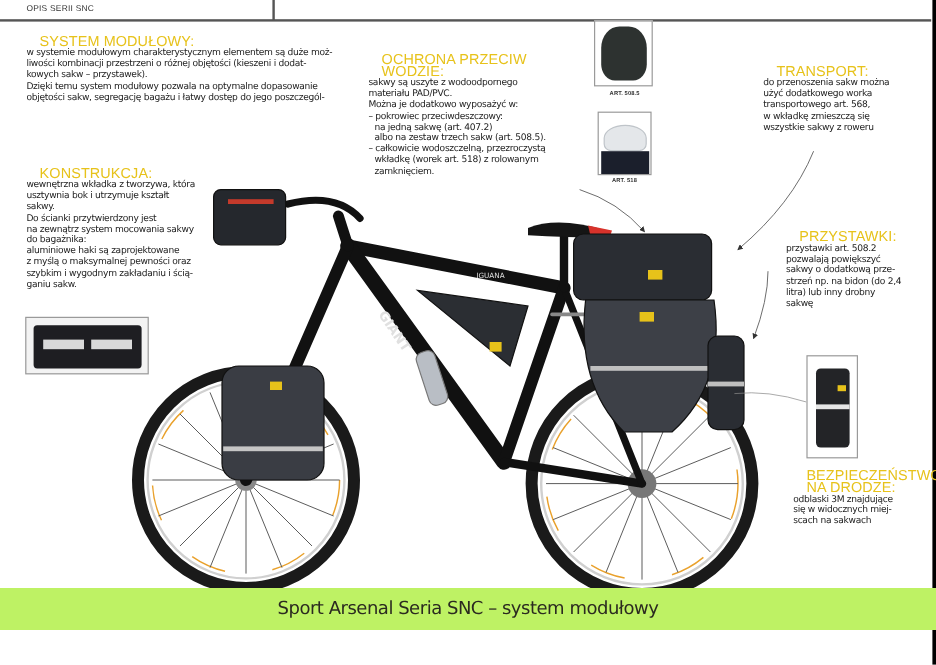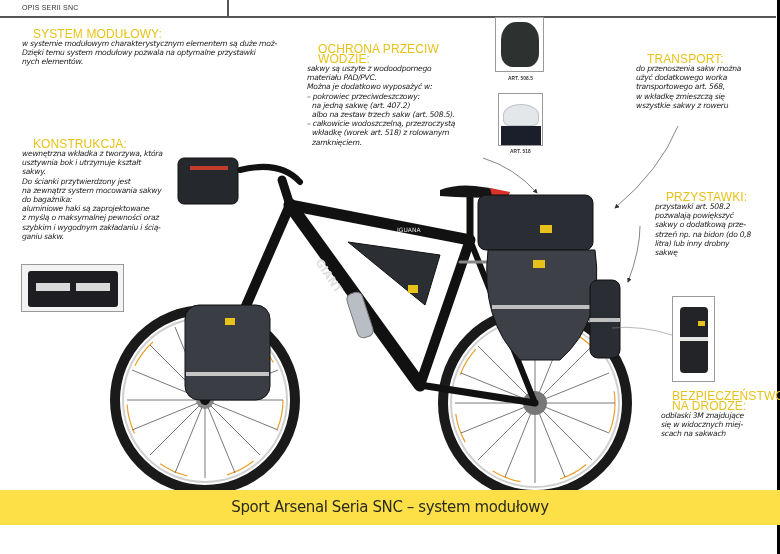--- a/index.html
+++ b/index.html
@@ -6,28 +6,28 @@
   html, body { width: 780px; height: 554px; background: #ffffff; overflow: hidden; }
   body { position: relative; font-family: "Liberation Sans", "DejaVu Sans", sans-serif; color: #1f1f1f; }
 
   .header-line { position: absolute; left: 0; top: 16px; width: 776px; height: 2px; background: #555555; }
   .header-tick-left { position: absolute; left: 227px; top: 0; width: 2px; height: 17px; background: #555555; }
   .right-edge { position: absolute; right: 0; top: 0; width: 3px; height: 554px; background: #000000; }
   .header-title { position: absolute; left: 22px; top: 4px; font-size: 7px; letter-spacing: 0.2px; color: #333; }
 
   .block { position: absolute; font-size: 7.6px; line-height: 9.2px; color: #222; font-family: "DejaVu Sans", sans-serif; letter-spacing: -0.25px; }
   .block .h { color: #e7c21a; font-size: 12px; line-height: 10px; letter-spacing: 0.1px; font-family: Liberation Sans, sans-serif; margin-left: 11px; }
-  .block .line { display: block; white-space: nowrap; font-style: italic; }
+  .block .line { display: block; white-space: nowrap; }
 
   .thumb { position: absolute; border: 1px solid #9a9a9a; background: #fff; overflow: hidden; }
   .caption { position: absolute; font-size: 4.8px; font-weight: bold; color: #333; letter-spacing: 0.1px; }
 
   .arrow { position: absolute; pointer-events: none; }
 
-  .footer-band { position: absolute; left: 0; top: 490px; width: 780px; height: 35px; background: #fde047; }
+  .footer-band { position: absolute; left: 0; top: 490px; width: 780px; height: 35px; background: #bef264; }
   .footer-text { position: absolute; left: 0; width: 100%; top: 8px; text-align: center; font-size: 15px; color: #2b2a20; font-family: "DejaVu Sans", sans-serif; letter-spacing: -0.4px; }
 
   .bike { position: absolute; left: 0; top: 0; width: 780px; height: 554px; }
 </style>
 </head>
 <body>
 
 <div class="header-line"></div>
 <div class="header-tick-left"></div>
 <div class="right-edge"></div>
@@ -118,22 +118,24 @@
     </defs>
   <path d="M483 158 Q 515 168 537 193" stroke="#666" stroke-width="0.8" fill="none" marker-end="url(#ah)"></path>
   <path d="M678 126 Q 660 170 615 208" stroke="#666" stroke-width="0.8" fill="none" marker-end="url(#ah)"></path>
   <path d="M640 226 Q 640 250 628 282" stroke="#666" stroke-width="0.8" fill="none" marker-end="url(#ah)"></path>
   <path d="M672 335 Q 640 325 612 328" stroke="#888" stroke-width="0.6" fill="none"></path>
 </svg>
 
 <div class="block" style="left:22px; top:29px; width:290px;">
   <div class="h">SYSTEM MODUŁOWY:</div>
   <span class="line">w systemie modułowym charakterystycznym elementem są duże moż-</span>
-  <span class="line">Dzięki temu system modułowy pozwala na optymalne przystawki</span>
-  <span class="line">nych elementów.</span>
+  <span class="line">liwości kombinacji przestrzeni o różnej objętości (kieszeni i dodat-</span>
+  <span class="line">kowych sakw – przystawek).</span>
+  <span class="line">Dzięki temu system modułowy pozwala na optymalne dopasowanie</span>
+  <span class="line">objętości sakw, segregację bagażu i łatwy dostęp do jego poszczegól-</span>
 </div>
 
 <div class="block" style="left:22px; top:139px; width:165px;">
   <div class="h">KONSTRUKCJA:</div>
   <span class="line">wewnętrzna wkładka z tworzywa, która</span>
   <span class="line">usztywnia bok i utrzymuje kształt</span>
   <span class="line">sakwy.</span>
   <span class="line">Do ścianki przytwierdzony jest</span>
   <span class="line">na zewnątrz system mocowania sakwy</span>
   <span class="line">do bagażnika:</span>
@@ -181,21 +183,21 @@
   <span class="line">transportowego art. 568,</span>
   <span class="line">w wkładkę zmieszczą się</span>
   <span class="line">wszystkie sakwy z roweru</span>
 </div>
 
 <div class="block" style="left:655px; top:192px; width:122px;">
   <div class="h">PRZYSTAWKI:</div>
   <span class="line">przystawki art. 508.2</span>
   <span class="line">pozwalają powiększyć</span>
   <span class="line">sakwy o dodatkową prze-</span>
-  <span class="line">strzeń np. na bidon (do 0,8</span>
+  <span class="line">strzeń np. na bidon (do 2,4</span>
   <span class="line">litra) lub inny drobny</span>
   <span class="line">sakwę</span>
 </div>
 
 <div class="thumb" style="left:672px; top:296px; width:43px; height:86px;">
   <div style="position:absolute; left:7px; top:10px; width:28px; height:66px; background:#232427; border-radius:4px;">
     <div style="position:absolute; left:0; top:30px; width:28px; height:4px; background:#e6e6e6;"></div>
     <div style="position:absolute; left:18px; top:14px; width:7px; height:5px; background:#e7c21a;"></div>
   </div>
 </div>

